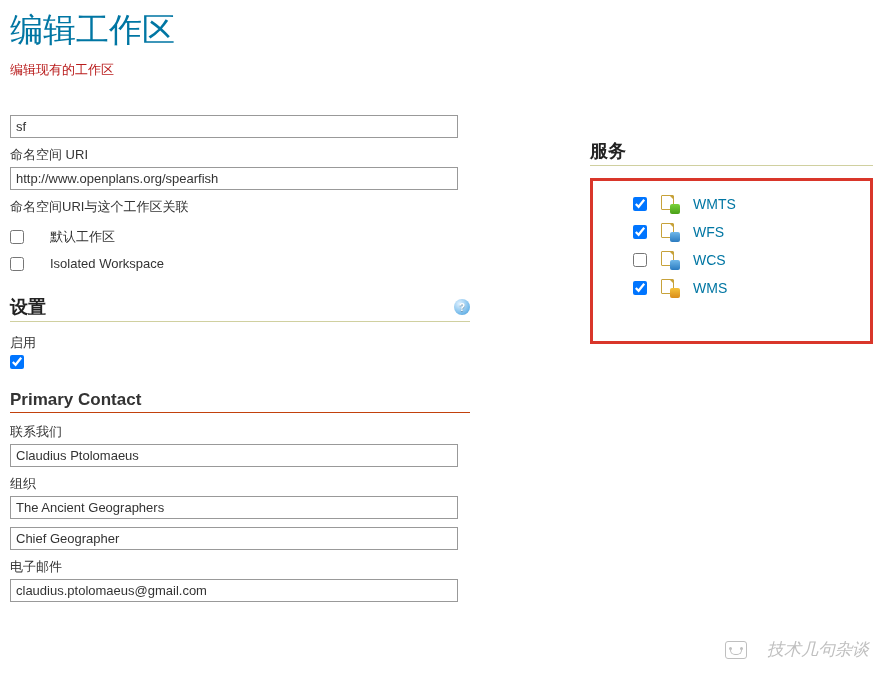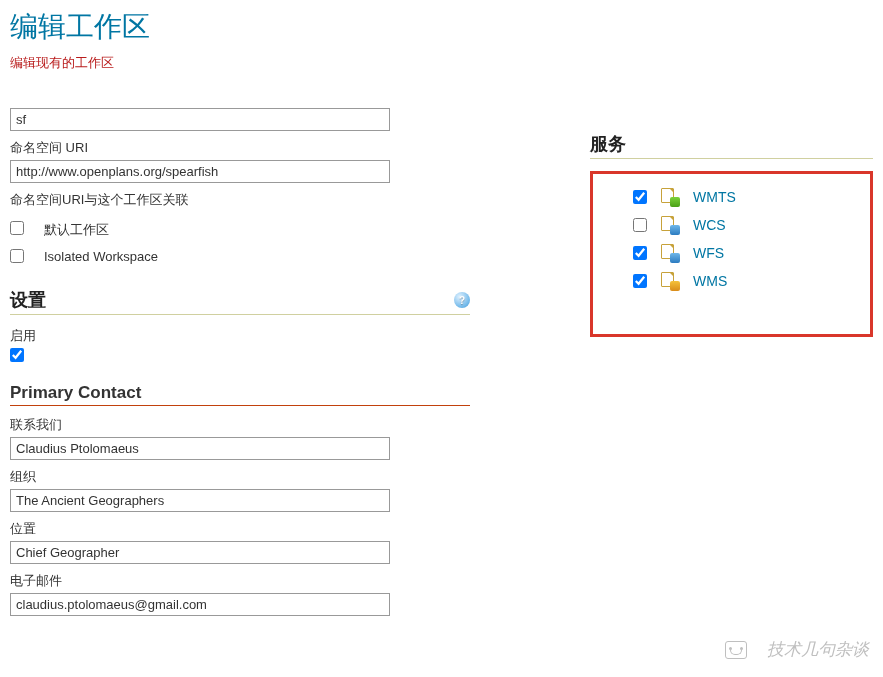--- a/index.html
+++ b/index.html
@@ -5,21 +5,21 @@
     * { box-sizing: border-box; margin: 0; padding: 0; }
     body {
       font-family: Arial, "Microsoft YaHei", sans-serif;
       font-size: 13px;
       color: #333;
       padding: 8px 10px;
       width: 883px;
       background: #fff;
     }
     .page-title {
-      font-size: 28px;
+      font-size: 33px;
       color: #0076a3;
       font-weight: normal;
       margin-bottom: 8px;
     }
     .page-subtitle {
       font-size: 13px;
       color: #b91c1c;
       margin-bottom: 36px;
     }
     .columns {
@@ -28,38 +28,38 @@
     }
     .left-col { width: 460px; }
     .right-col { flex: 1; }
     .field-label {
       font-size: 13px;
       color: #333;
       margin-bottom: 3px;
       display: block;
     }
     .text-input {
-      width: 380px;
+      width: 448px;
       border: 1px solid #999;
       padding: 3px 5px;
       font-size: 13px;
       font-family: inherit;
       color: #333;
       margin-bottom: 8px;
       background: #fff;
     }
     .hint {
       font-size: 13px;
       color: #333;
       margin-bottom: 12px;
     }
     .cb-row {
       display: flex;
-      align-items: flex-start;
-      gap: 20px;
+      align-items: center;
+      gap: 26px;
       margin-bottom: 10px;
     }
     .cb {
       width: 14px;
       height: 14px;
     }
     .section-header {
       display: flex;
       align-items: center;
       justify-content: space-between;
@@ -214,21 +214,20 @@
     <input type="checkbox" class="cb" checked="" style="">
 
     <div class="contact-header">Primary Contact</div>
 
     <label class="field-label">联系我们</label>
     <input class="text-input" type="text" value="Claudius Ptolomaeus" style="">
 
     <label class="field-label">组织</label>
     <input class="text-input" type="text" value="The Ancient Geographers" style="">
 
-    <label class="field-label">位置</label>
     <input class="text-input" type="text" value="Chief Geographer" style="">
 
     <label class="field-label">电子邮件</label>
     <input class="text-input" type="text" value="claudius.ptolomaeus@gmail.com" style="">
   </div>
 
   <div class="right-col">
     <div class="section-header" style="margin-top:24px;">
       <span>服务</span>
     </div>
@@ -237,36 +236,36 @@
           <div class="service-row">
             <input type="checkbox" class="cb" checked="" style="">
             <span class="svc-icon">
               <span class="sheet"></span>
               <span class="corner"></span>
               <span class="badge badge-wmts"></span>
             </span>
             <a href="#" class="service-link">WMTS</a>
           </div>
           <div class="service-row">
+            <input type="checkbox" class="cb" checked="" style="">
+            <span class="svc-icon">
+              <span class="sheet"></span>
+              <span class="corner"></span>
+              <span class="badge badge-wfs"></span>
+            </span>
+            <a href="#" class="service-link">WFS</a>
+          </div>
+          <div class="service-row">
             <input type="checkbox" class="cb" style="">
             <span class="svc-icon">
               <span class="sheet"></span>
               <span class="corner"></span>
               <span class="badge badge-wcs"></span>
             </span>
             <a href="#" class="service-link">WCS</a>
-          </div>
-          <div class="service-row">
-            <input type="checkbox" class="cb" checked="" style="">
-            <span class="svc-icon">
-              <span class="sheet"></span>
-              <span class="corner"></span>
-              <span class="badge badge-wfs"></span>
-            </span>
-            <a href="#" class="service-link">WFS</a>
           </div>
           <div class="service-row">
             <input type="checkbox" class="cb" checked="" style="">
             <span class="svc-icon">
               <span class="sheet"></span>
               <span class="corner"></span>
               <span class="badge badge-wms"></span>
             </span>
             <a href="#" class="service-link">WMS</a>
           </div>

